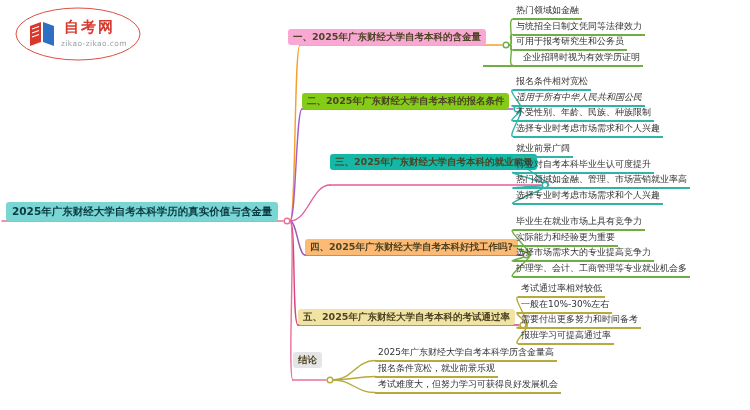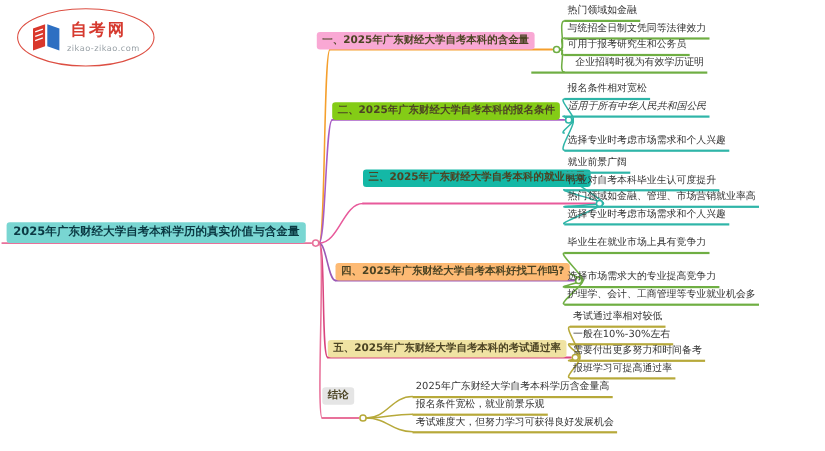--- a/index.html
+++ b/index.html
@@ -98,28 +98,30 @@
   </div>
 <div class="node root" style="left: 6px; background: rgb(121, 214, 210); top: 202px;">2025年广东财经大学自考本科学历的真实价值与含金量</div>
     <div class="node branch" style="left: 288px; background: #f9a8d4; top: 29px;">一、2025年广东财经大学自考本科的含金量</div>
     <div class="node leaf" style="left: 513px; border-bottom-color: rgb(111, 174, 67); top: 4px;">热门领域如金融</div>
     <div class="node leaf" style="left: 513px; border-bottom-color: rgb(111, 174, 67); top: 19.5px;">与统招全日制文凭同等法律效力</div>
     <div class="node leaf" style="left: 513px; border-bottom-color: rgb(111, 174, 67); top: 35px;">可用于报考研究生和公务员</div>
     <div class="node leaf" style="left: 483px; border-bottom-color: rgb(111, 174, 67); top: 50.5px; padding-left: 40px;">企业招聘时视为有效学历证明</div>
     <div class="node branch" style="left: 302px; background: #84cc16; top: 93px;">二、2025年广东财经大学自考本科的报名条件</div>
     <div class="node leaf" style="left: 513px; border-bottom-color: rgb(47, 181, 168); top: 75px;">报名条件相对宽松</div>
     <div class="node leaf" style="left: 513px; border-bottom-color: rgb(47, 181, 168); top: 90.5px; font-style: italic;">适用于所有中华人民共和国公民</div>
+    <div class="node leaf" style="left: 513px; border-bottom-color: rgb(47, 181, 168); top: 106px;">不受性别、年龄、民族、种族限制</div>
     <div class="node leaf" style="left: 513px; border-bottom-color: rgb(47, 181, 168); top: 121.5px;">选择专业时考虑市场需求和个人兴趣</div>
     <div class="node branch" style="left: 330px; background: #14b8a6; top: 154px;">三、2025年广东财经大学自考本科的就业前景</div>
     <div class="node leaf" style="left: 513px; border-bottom-color: rgb(47, 181, 168); top: 142px;">就业前景广阔</div>
     <div class="node leaf" style="left: 513px; border-bottom-color: rgb(47, 181, 168); top: 157.5px;">行业对自考本科毕业生认可度提升</div>
     <div class="node leaf" style="left: 513px; border-bottom-color: rgb(47, 181, 168); top: 173px;">热门领域如金融、管理、市场营销就业率高</div>
     <div class="node leaf" style="left: 513px; border-bottom-color: rgb(47, 181, 168); top: 188.5px;">选择专业时考虑市场需求和个人兴趣</div>
     <div class="node branch" style="left: 305px; background: #fdba74; top: 239px;">四、2025年广东财经大学自考本科好找工作吗?</div>
     <div class="node leaf" style="left: 513px; border-bottom-color: rgb(111, 174, 67); top: 215px;">毕业生在就业市场上具有竞争力</div>
+    <div class="node leaf" style="left: 513px; border-bottom-color: rgb(111, 174, 67); top: 230.5px;">实际能力和经验更为重要</div>
     <div class="node leaf" style="left: 513px; border-bottom-color: rgb(111, 174, 67); top: 246px;">选择市场需求大的专业提高竞争力</div>
     <div class="node leaf" style="left: 513px; border-bottom-color: rgb(111, 174, 67); top: 261.5px;">护理学、会计、工商管理等专业就业机会多</div>
     <div class="node branch" style="left: 298px; background: rgb(240, 227, 163); top: 309px;">五、2025年广东财经大学自考本科的考试通过率</div>
     <div class="node leaf" style="left: 518px; border-bottom-color: rgb(183, 169, 58); top: 282px;">考试通过率相对较低</div>
     <div class="node leaf" style="left: 518px; border-bottom-color: rgb(183, 169, 58); top: 297.5px;">一般在10%-30%左右</div>
     <div class="node leaf" style="left: 518px; border-bottom-color: rgb(183, 169, 58); top: 313px;">需要付出更多努力和时间备考</div>
     <div class="node leaf" style="left: 518px; border-bottom-color: rgb(183, 169, 58); top: 328.5px;">报班学习可提高通过率</div>
     <div class="node branch" style="left: 293px; background: #e5e5e5; top: 352px;">结论</div>
     <div class="node leaf" style="left: 375px; border-bottom-color: rgb(183, 169, 58); top: 345.5px;">2025年广东财经大学自考本科学历含金量高</div>
     <div class="node leaf" style="left: 375px; border-bottom-color: rgb(183, 169, 58); top: 361.5px;">报名条件宽松，就业前景乐观</div>

